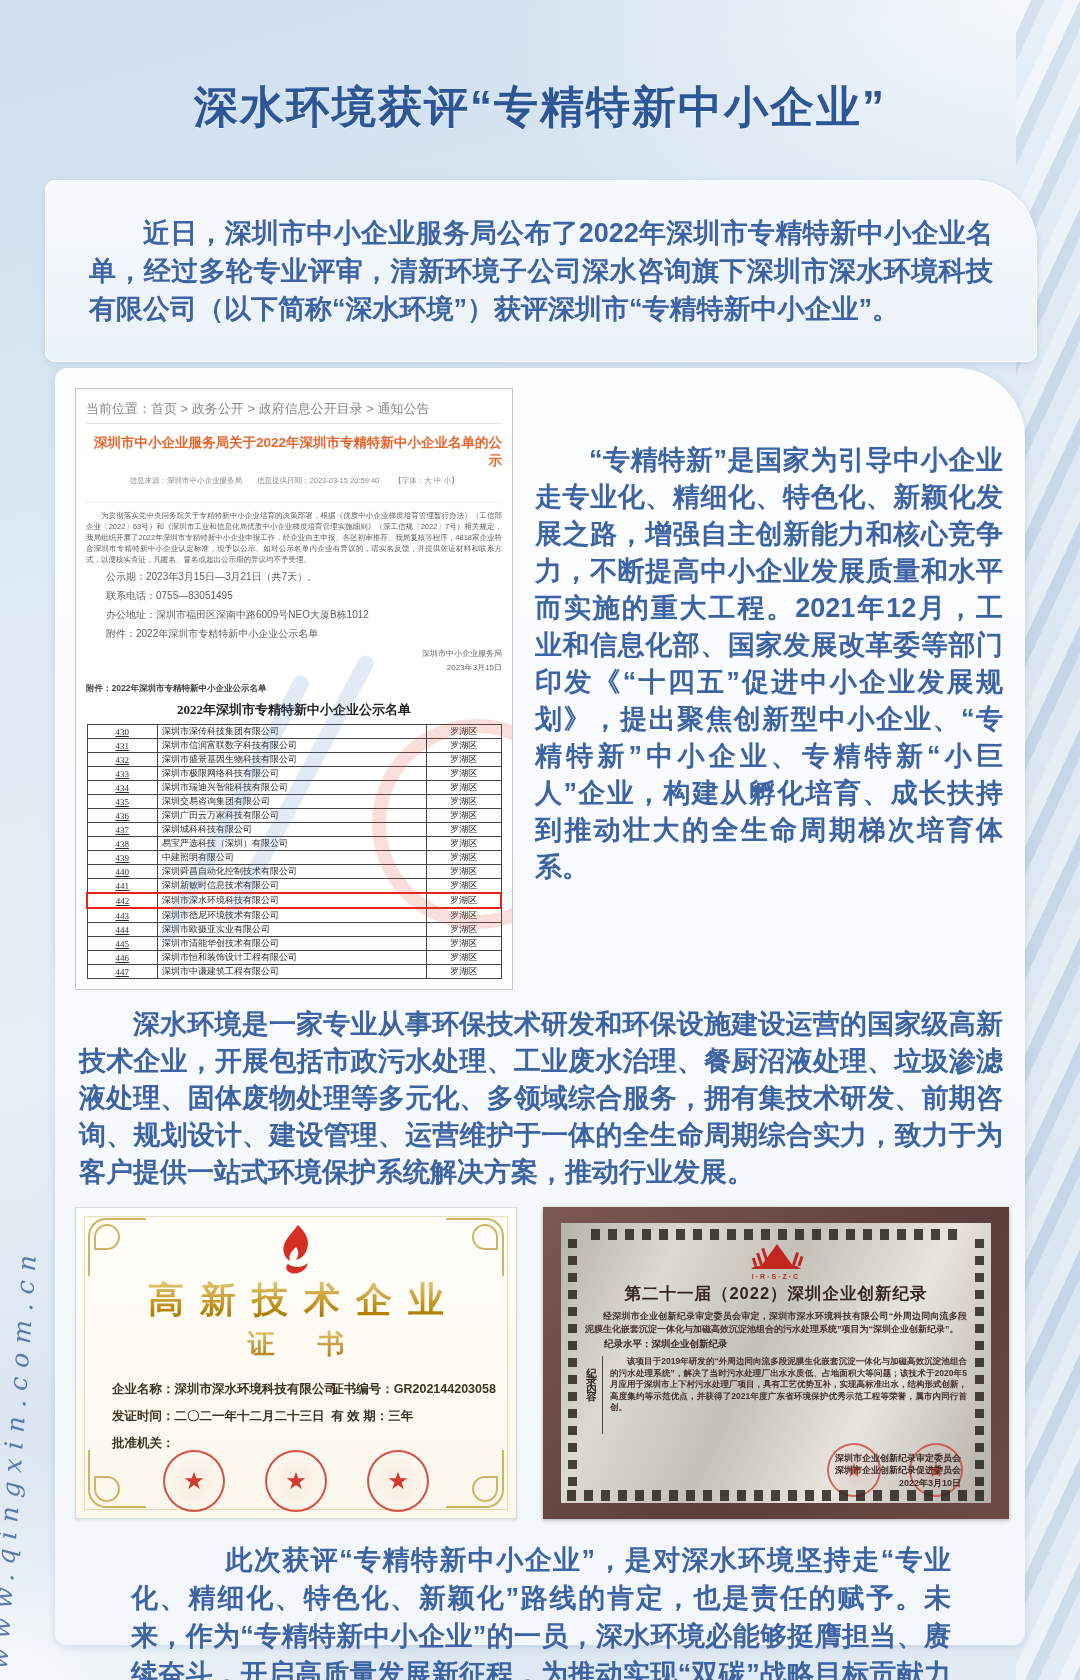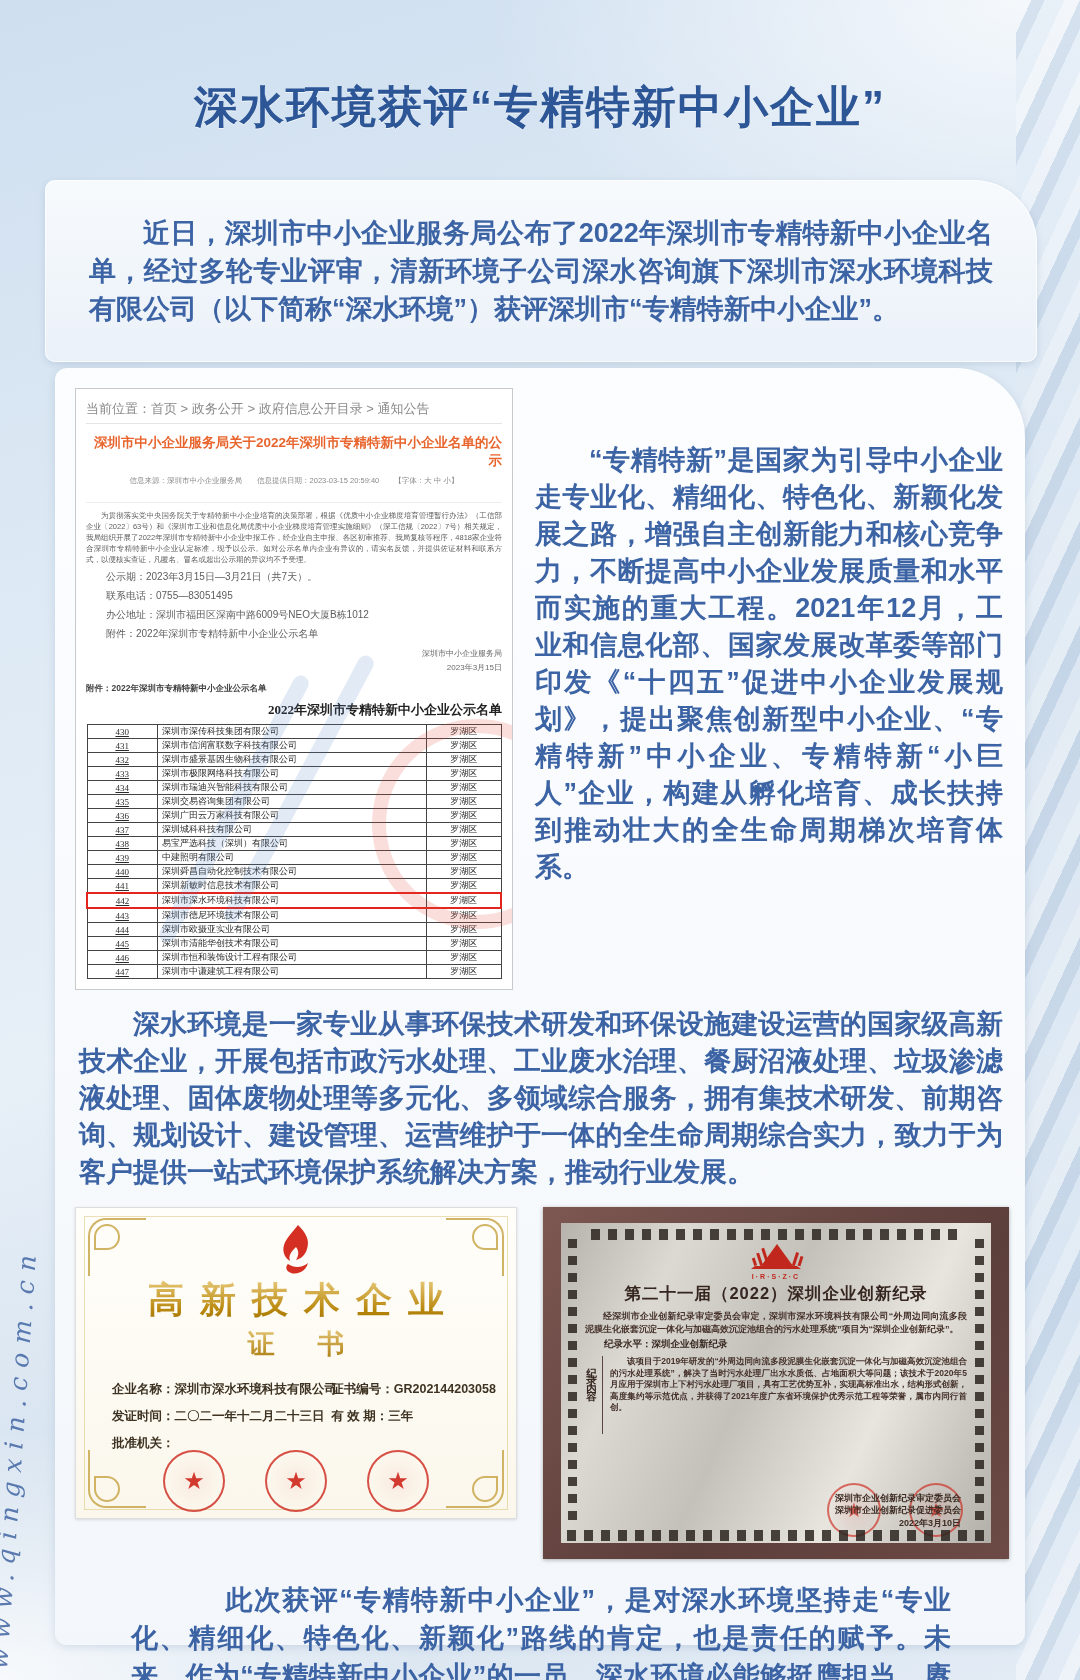--- a/index.html
+++ b/index.html
@@ -61,21 +61,21 @@
     padding:8px 10px 10px 10px; position:relative; overflow:hidden; flex:none;
   }
   .doc-breadcrumb{ font-size:13px; color:#8a8a8a; border-bottom:1px solid #e4e4e4; padding:3px 0 5px 0; }
   .doc-title{ margin-top:10px; text-align:right; font-size:13.5px; font-weight:bold; color:#e8652e; line-height:18px; }
   .doc-meta{ margin-top:6px; text-align:center; font-size:7.5px; color:#8a8a8a; border-bottom:1px solid #eee; padding-bottom:16px; }
   .doc-body{ margin-top:7px; font-size:7.5px; line-height:11px; color:#5d5d5d; text-align:justify; text-indent:2em; }
   .doc-item{ margin-top:5px; font-size:10px; color:#5d5d5d; text-indent:2em; }
   .doc-signer{ margin-top:6px; font-size:8px; color:#6a6a6a; text-align:right; line-height:14px; }
   .doc-attach{ margin-top:8px; font-size:8.5px; font-weight:bold; color:#3f3f3f; }
   .doc-table-title{
-    margin-top:6px; text-align:right; font-size:13px; font-weight:bold; color:#222;
+    margin-top:6px; text-align:center; font-size:13px; font-weight:bold; color:#222;
     font-family:"Liberation Serif","DejaVu Serif",serif;
   }
   table.doc-table{
     width:100%; margin-top:5px; border-collapse:collapse;
     font-family:"Liberation Serif","DejaVu Serif",serif;
   }
   .doc-table td{
     border:1px solid #444; font-size:9px; color:#2c2c2c; height:13px;
     padding:0 4px; white-space:nowrap; overflow:hidden;
   }
@@ -134,21 +134,21 @@
   .cert-fields{ position:absolute; top:168px; left:36px; right:26px; display:flex; }
   .cert-col-l{ width:58%; } .cert-col-r{ width:42%; }
   .cert-field{ font-size:12.5px; font-weight:bold; color:#3e3322; line-height:27px; white-space:nowrap; }
   .cert-seals{ position:absolute; bottom:6px; left:50%; transform:translateX(-50%); display:flex; gap:40px; }
   .seal{ width:62px; height:62px; border:2.5px solid rgba(205,38,28,.8); border-radius:50%;
          display:flex; align-items:center; justify-content:center; color:rgba(205,38,28,.9);
          font-size:24px; background:radial-gradient(circle, rgba(230,80,70,.08), transparent 70%); }
 
   
   .plaque{
-    width:466px; height:352px; flex:none;
+    width:466px; height:312px; flex:none;
     background:linear-gradient(135deg,#7d5752,#5c3e3a 60%,#6d4a45);
     padding:16px 18px; box-shadow:0 1px 4px rgba(0,0,0,.3);
   }
   .plate{
     width:100%; height:100%; position:relative; overflow:hidden;
     background:linear-gradient(115deg,#b6b2ac 0%,#dcd8d2 22%,#c4c0ba 45%,#e8e4de 70%,#b2aea8 100%);
     padding:4px 24px;
   }
   .band-h{ height:11px; margin:2px 6px; background:repeating-linear-gradient(90deg, rgba(43,36,31,.85) 0 9px, transparent 9px 17px); }
   .band-v{ position:absolute; top:16px; bottom:16px; width:9px; background:repeating-linear-gradient(180deg, rgba(43,36,31,.85) 0 9px, transparent 9px 17px); }

